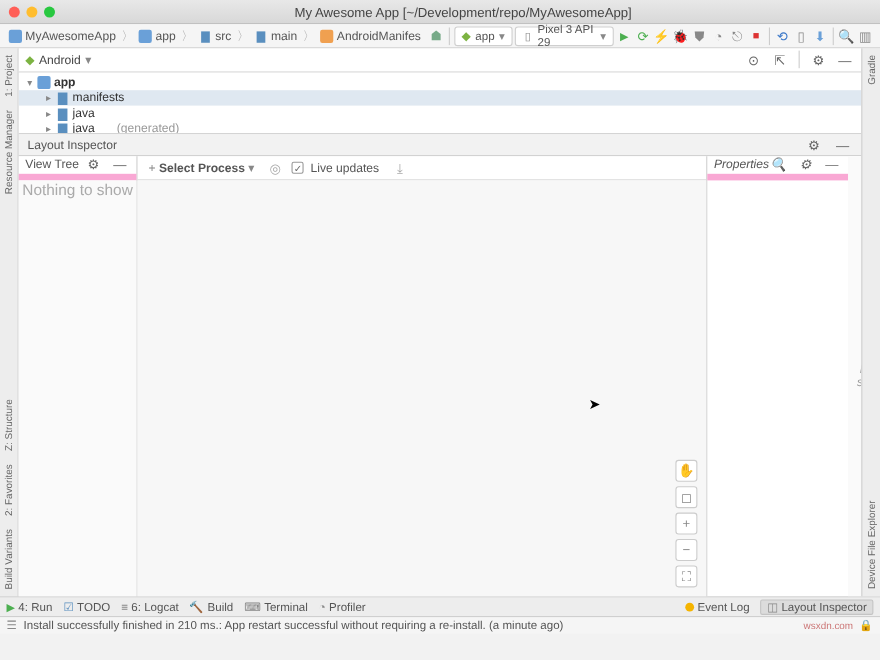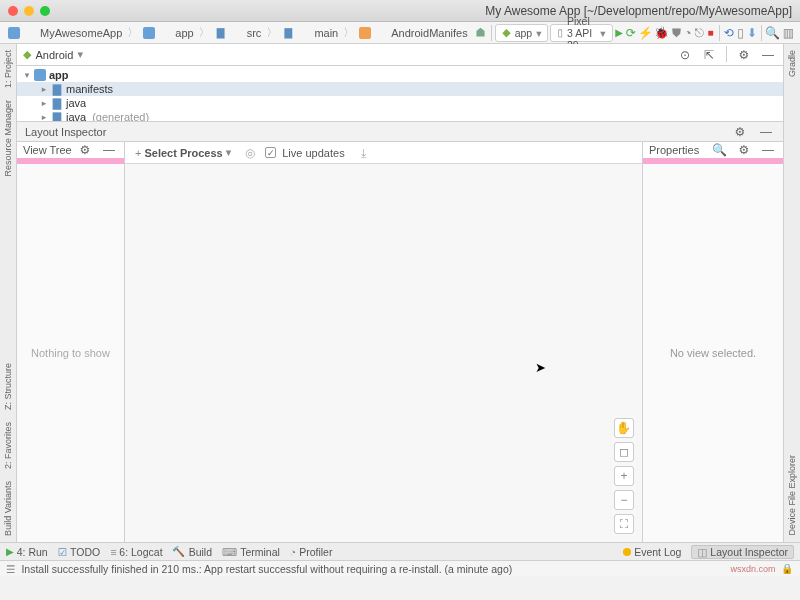--- a/index.html
+++ b/index.html
@@ -1,24 +1,24 @@
 <!DOCTYPE html>
 <html><head>
 <meta charset="utf-8">
 <style>
   * { box-sizing: border-box; margin: 0; padding: 0; font-family: -apple-system, "Helvetica Neue", Arial, sans-serif; }
   body { width: 800px; height: 600px; background: #f2f2f2; overflow: hidden; font-size: 11px; color: #333; }
   .titlebar { height: 22px; background: linear-gradient(#e8e8e8,#d8d8d8); border-bottom: 1px solid #bcbcbc; display: flex; align-items: center; padding: 0 8px; }
   .traffic { display: flex; gap: 6px; }
   .tl { width: 10px; height: 10px; border-radius: 50%; }
   .tl.red { background:#ff5f57; } .tl.yellow{background:#ffbd2e;} .tl.green{background:#28c840;}
-  .titlebar .title { flex:1; text-align:right; font-size:12px; color:#444; }
+  .titlebar .title { flex:1; text-align:center; font-size:12px; color:#444; }
 
   .navbar { height: 22px; background:#f5f5f5; border-bottom:1px solid #cfcfcf; display:flex; align-items:center; padding:0 6px; gap:2px; font-size:11px; color:#555; }
-  .crumb { display:flex; align-items:center; gap:20px; padding:0 2px; }
+  .crumb { display:flex; align-items:center; gap:3px; padding:0 2px; }
   .crumb-sep { color:#aaa; padding:0 1px; }
   .tiny-icon { width:12px; height:12px; display:inline-flex; align-items:center; justify-content:center; font-size:10px; }
   .folder-icon { color:#5a8fbf; }
   .xml-icon { width:12px; height:12px; background:#f0a050; border-radius:2px; display:inline-block; position:relative; }
   .module-icon { width:12px; height:12px; background:#6aa0d8; border-radius:2px; display:inline-block; }
   .tbtn { width:18px; height:18px; display:flex; align-items:center; justify-content:center; border-radius:3px; color:#666; font-size:12px; }
   .divider-v { width:1px; height:16px; background:#ccc; margin:0 2px; }
   .run-chip { height:18px; border:1px solid #cfcfcf; border-radius:3px; background:#fff; padding:0 6px; display:flex; align-items:center; gap:4px; font-size:10.5px; }
   .green-tri { color:#4caf50; font-size:10px; }
   .red-sq { color:#d33; font-size:10px; }
@@ -43,31 +43,31 @@
   .pkg-folder { color:#5a8fbf; font-size:11px; }
   .gray-text { color:#999; }
 
   .inspector-head { height:20px; background:#f2f2f2; border-bottom:1px solid #cfcfcf; display:flex; align-items:center; padding:0 8px; font-size:11px; color:#555;}
   .inspector-head .actions { margin-left:auto; display:flex; gap:8px; color:#888; }
 
   .inspector-body { flex:1; display:flex; background:#fff; }
   .viewtree { width:108px; border-right:1px solid #d0d0d0; display:flex; flex-direction:column; }
   .col-head { height:22px; border-bottom:6px solid #f9a8d4; display:flex; align-items:center; padding:0 6px; font-size:11px; color:#555; }
   .col-head .actions { margin-left:auto; display:flex; gap:6px; color:#888; }
-  .viewtree-body { flex:1; display:flex; align-items:center; justify-content:center; color:#aaa; font-size:11px; background:#fafafa;}
+  .viewtree-body { flex:1; display:flex; justify-content:center; color:#aaa; font-size:14px; background:#fafafa;}
 
   .canvas-col { flex:1; display:flex; flex-direction:column; border-right:1px solid #d0d0d0; }
   .canvas-toolbar { height:22px; border-bottom:1px solid #d8d8d8; display:flex; align-items:center; padding:0 6px; gap:6px; font-size:11px; color:#555; }
   .sel-process { display:flex; align-items:center; gap:3px; padding:0 4px; border-radius:3px; }
   .canvas-body { flex:1; background:#f7f7f7; position:relative; }
   .zoom-controls { position:absolute; right:8px; bottom:8px; display:flex; flex-direction:column; gap:4px; }
   .zc { width:20px; height:20px; border:1px solid #ccc; background:#fff; border-radius:3px; display:flex; align-items:center; justify-content:center; color:#888; font-size:12px;}
   .cursor-ptr { position:absolute; left:410px; top:196px; font-size:13px; color:#000; }
 
-  .props-col { width:140px; display:flex; flex-direction:column; }
+  .props-col { width:140px; display:flex; flex-direction:row;font-style:italic; }
   .props-body { flex:1; display:flex; flex-direction:column; align-items:center; justify-content:center; text-align:center; padding:0 8px; color:#999; font-size:11px; gap:6px; background:#fafafa;}
 
   .bottom-bar { height:18px; background:#ededed; border-top:1px solid #cfcfcf; display:flex; align-items:center; padding:0 6px; gap:10px; font-size:10.5px; color:#555;}
   .bottom-bar .item { display:flex; align-items:center; gap:3px; }
   .bottom-bar .spacer { flex:1; }
   .bb-active { background:#dcdcdc; border:1px solid #c4c4c4; padding:0 5px; border-radius:2px; height:14px; display:flex; align-items:center;}
   .yellow-dot { width:8px; height:8px; border-radius:50%; background:#f5b400; display:inline-block; }
 
   .status-bar { height:16px; background:#f5f5f5; border-top:1px solid #cfcfcf; display:flex; align-items:center; padding:0 6px; font-size:10.5px; color:#555; gap:6px;}
   .lock-icon { color:#999; font-size:10px; }
@@ -193,21 +193,21 @@
         <span class="tree-indent" style="width:14px"></span>
         <span class="chev">▸</span>
         <span class="tiny-icon pkg-folder">▇</span>
         <span>java</span>
       </div>
       <div class="tree-row">
         <span class="tree-indent" style="width:14px"></span>
         <span class="chev">▸</span>
         <span class="tiny-icon pkg-folder">▇</span>
         <span>java</span>
-        <span class="gray-text" style="margin-left:3px">(generated)</span>
+        <span class="gray-text" style="margin-left:17px">(generated)</span>
       </div>
     </div>
 
     <div class="inspector-head">
       <span>Layout Inspector</span>
       <div class="actions">
         <span class="tbtn">⚙</span>
         <span class="tbtn">—</span>
       </div>
     </div>

